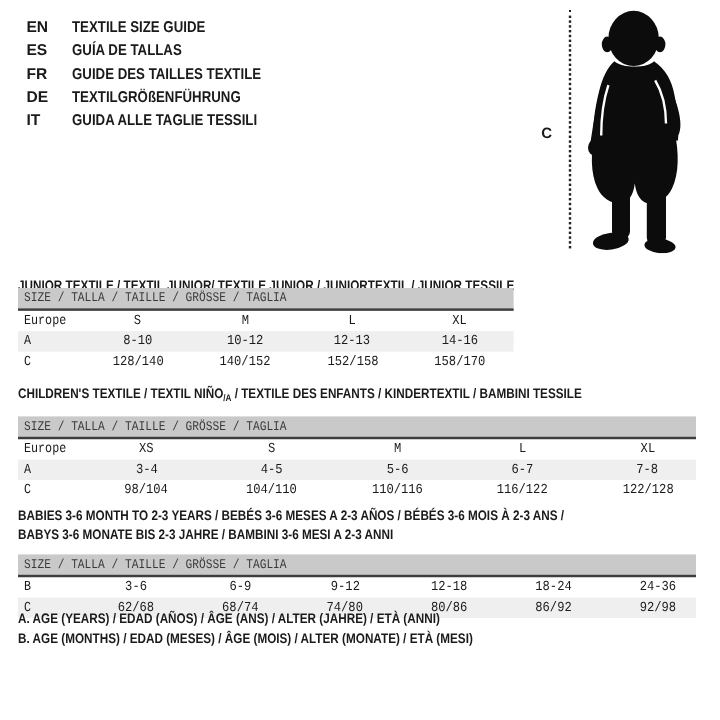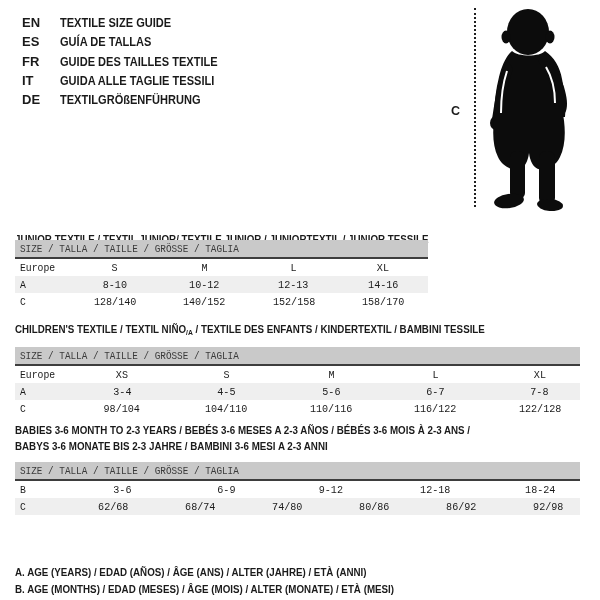--- a/index.html
+++ b/index.html
@@ -29,47 +29,47 @@
   .w-narrow{width:413px;}
   .w-wide{width:577px;}
   .size-bar{height:19px;line-height:19px;background:#c9c9c9;border-bottom:2px solid #3d3d3d;
             padding-left:5px;font-size:11px;color:#3a3a3a;box-sizing:border-box;}
   .trow{display:flex;height:17px;line-height:17px;font-size:11.5px;}
   .trow.alt{background:#efefef;}
   .tlabel{width:55px;padding-left:5px;box-sizing:border-box;text-align:left;}
   .tcell{flex:1;text-align:center;}
 
   
-  .notes{position:absolute;left:15px;top:564px;font-weight:bold;font-size:11.5px;line-height:17.2px;}
+  .notes{position:absolute;left:15px;top:508px;font-weight:bold;font-size:11.5px;line-height:17.2px;}
 </style>
 </head>
 <body>
 
 <div class="canvas">
 
   <div class="lang-block">
     <div class="lang-row">
       <span class="lang-code">EN</span>
       <span class="cl">TEXTILE SIZE GUIDE</span>
     </div>
     <div class="lang-row">
       <span class="lang-code">ES</span>
       <span class="cl">GUÍA DE TALLAS</span>
     </div>
     <div class="lang-row">
       <span class="lang-code">FR</span>
       <span class="cl">GUIDE DES TAILLES TEXTILE</span>
     </div>
     <div class="lang-row">
+      <span class="lang-code">DE</span>
+      <span class="cl">TEXTILGRÖßENFÜHRUNG</span>
+    </div>
+    <div class="lang-row">
       <span class="lang-code">IT</span>
       <span class="cl">GUIDA ALLE TAGLIE TESSILI</span>
-    </div>
-    <div class="lang-row">
-      <span class="lang-code">DE</span>
-      <span class="cl">TEXTILGRÖßENFÜHRUNG</span>
     </div>
   </div>
 
   <div class="dotted-line"></div>
   <div class="fig-c">C</div>
   <svg class="baby-svg" width="110" height="206" viewBox="0 0 110 206">
     <g fill="#0c0c0c">
       <ellipse cx="46" cy="27" rx="21" ry="23"></ellipse>
       <ellipse cx="24" cy="32" rx="4.5" ry="6.5"></ellipse>
       <ellipse cx="68" cy="32" rx="4.5" ry="6.5"></ellipse>
@@ -158,20 +158,21 @@
     <div class="size-bar">
       <span class="cl">SIZE / TALLA / TAILLE / GRÖSSE / TAGLIA</span>
     </div>
     <div class="trow">
       <span class="tlabel"><span class="cl">B</span></span>
       <span class="tcell"><span class="cx">3-6</span></span>
       <span class="tcell"><span class="cx">6-9</span></span>
       <span class="tcell"><span class="cx">9-12</span></span>
       <span class="tcell"><span class="cx">12-18</span></span>
       <span class="tcell"><span class="cx">18-24</span></span>
+      <span class="tcell"><span class="cx">24-36</span></span>
     </div>
     <div class="trow alt">
       <span class="tlabel"><span class="cl">C</span></span>
       <span class="tcell"><span class="cx">62/68</span></span>
       <span class="tcell"><span class="cx">68/74</span></span>
       <span class="tcell"><span class="cx">74/80</span></span>
       <span class="tcell"><span class="cx">80/86</span></span>
       <span class="tcell"><span class="cx">86/92</span></span>
       <span class="tcell"><span class="cx">92/98</span></span>
     </div>

